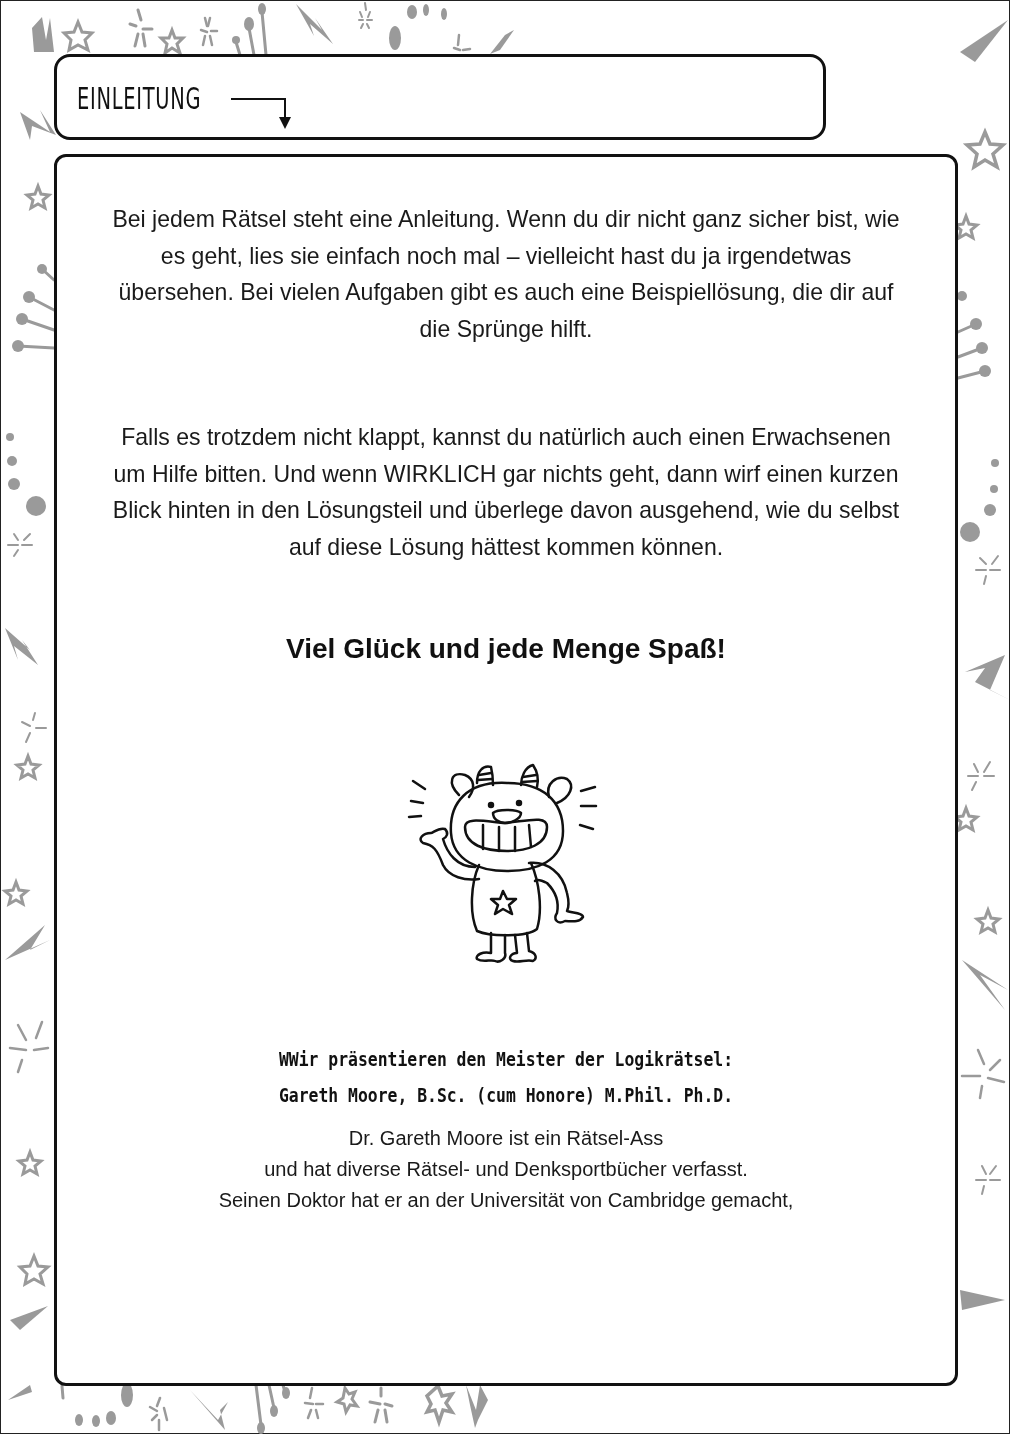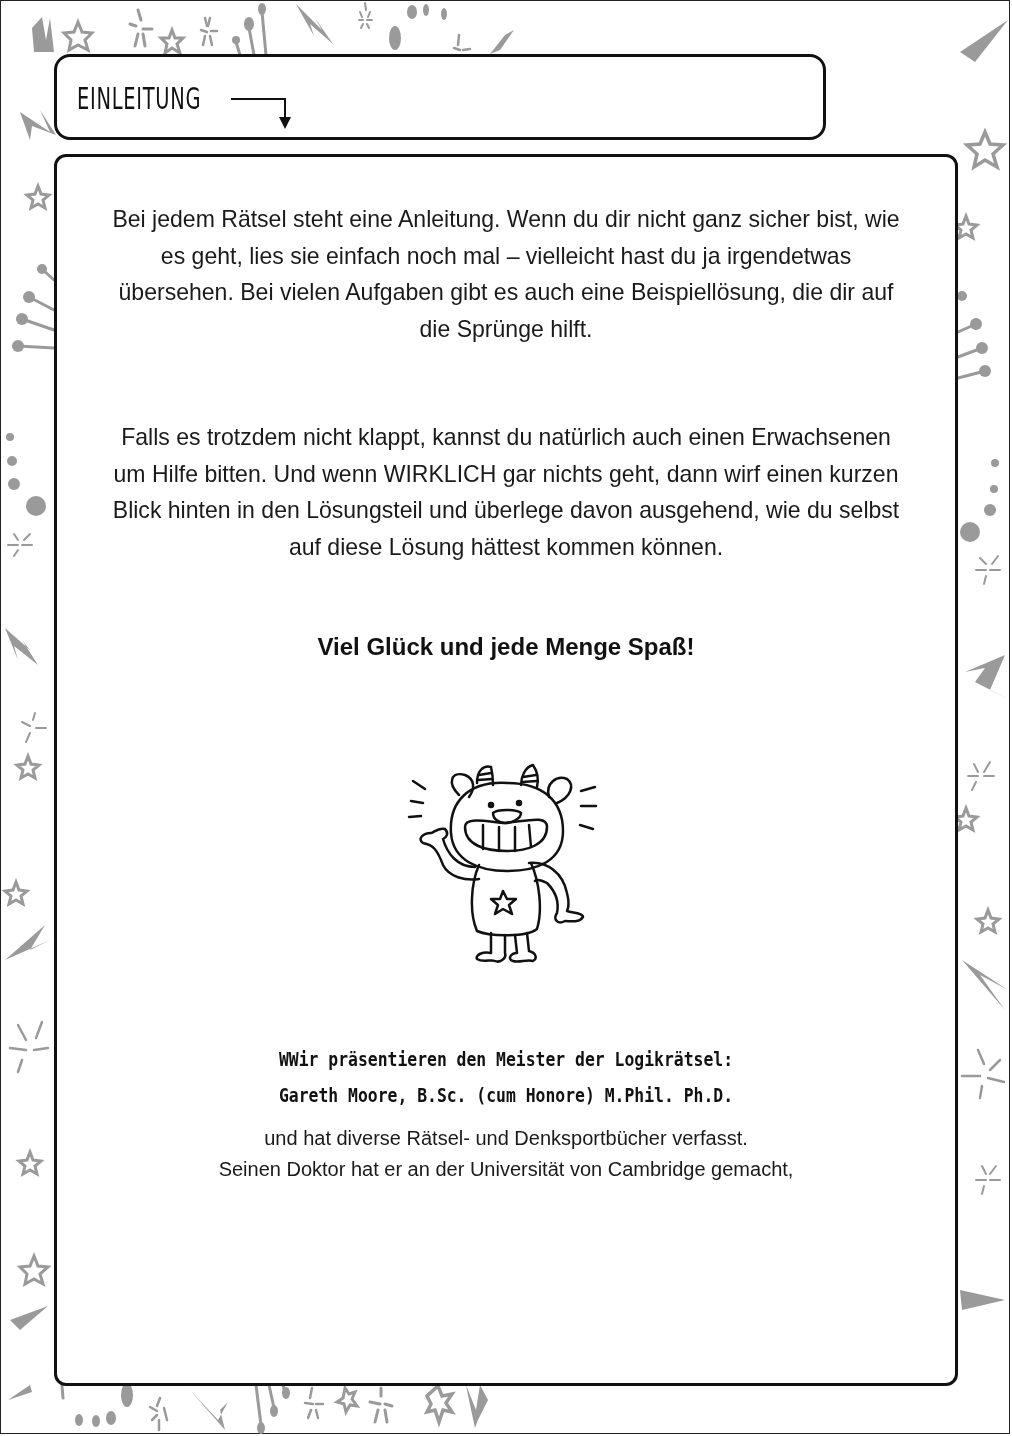--- a/index.html
+++ b/index.html
@@ -31,21 +31,21 @@
     }
     .para {
       position: absolute; left: 30px; width: 838px; text-align: center;
       font-family: "Liberation Sans", sans-serif; font-size: 24px; line-height: 36.5px; color: #1a1a1a;
       transform: scaleX(0.96); transform-origin: center;
     }
     .p1 { top: 44px; }
     .p2 { top: 262px; }
     .motto {
       position: absolute; left: 30px; width: 838px; top: 476px; text-align: center;
-      font-family: "Liberation Sans", sans-serif; font-size: 24px; font-weight: bold; color: #111;
+      font-family: "Liberation Sans", sans-serif; font-size: 28px; font-weight: bold; color: #111;
     }
     .monster { position: absolute; left: 330px; top: 596px; }
     .author-head {
       position: absolute; left: 30px; width: 838px; top: 884px; text-align: center;
       font-family: "DejaVu Sans Mono", monospace; font-size: 20px; line-height: 36px; color: #111;
       font-weight: bold; transform: scaleX(0.82); transform-origin: center;
     }
     .author-bio {
       position: absolute; left: 30px; width: 838px; top: 966px; text-align: center;
       font-family: "Liberation Sans", sans-serif; font-size: 20px; line-height: 31px; color: #1a1a1a;
@@ -302,16 +302,17 @@
     <path d="M104 180 L104 200 C96 198 88 202 90 206 C96 210 104 206 108 208 C112 210 120 206 118 200 L118 182"></path>
     <path d="M128 182 L130 200 C124 200 120 206 126 208 C132 210 140 206 146 208 C150 206 150 200 142 198 L140 180"></path>
   </svg>
 
   <div class="author-head">
     <div>WWir präsentieren den Meister der Logikrätsel:</div>
     <div>Gareth Moore, B.Sc. (cum Honore) M.Phil. Ph.D.</div>
   </div>
 
   <div class="author-bio">
+    <div>Dr. Gareth Moore ist ein Rätsel-Ass</div>
     <div>und hat diverse Rätsel- und Denksportbücher verfasst.</div>
     <div>Seinen Doktor hat er an der Universität von Cambridge gemacht,</div>
   </div>
 </div>
 
 </body></html>

